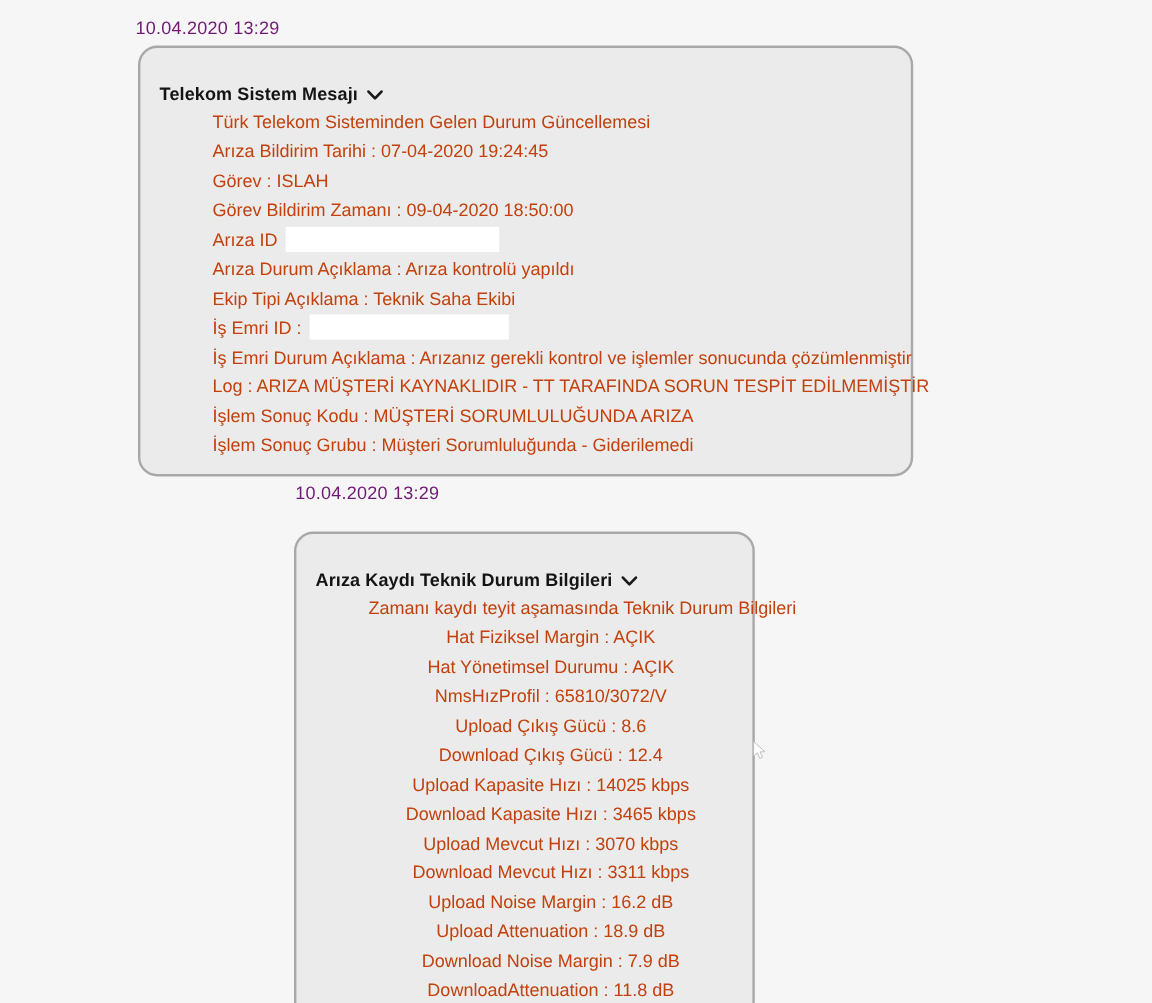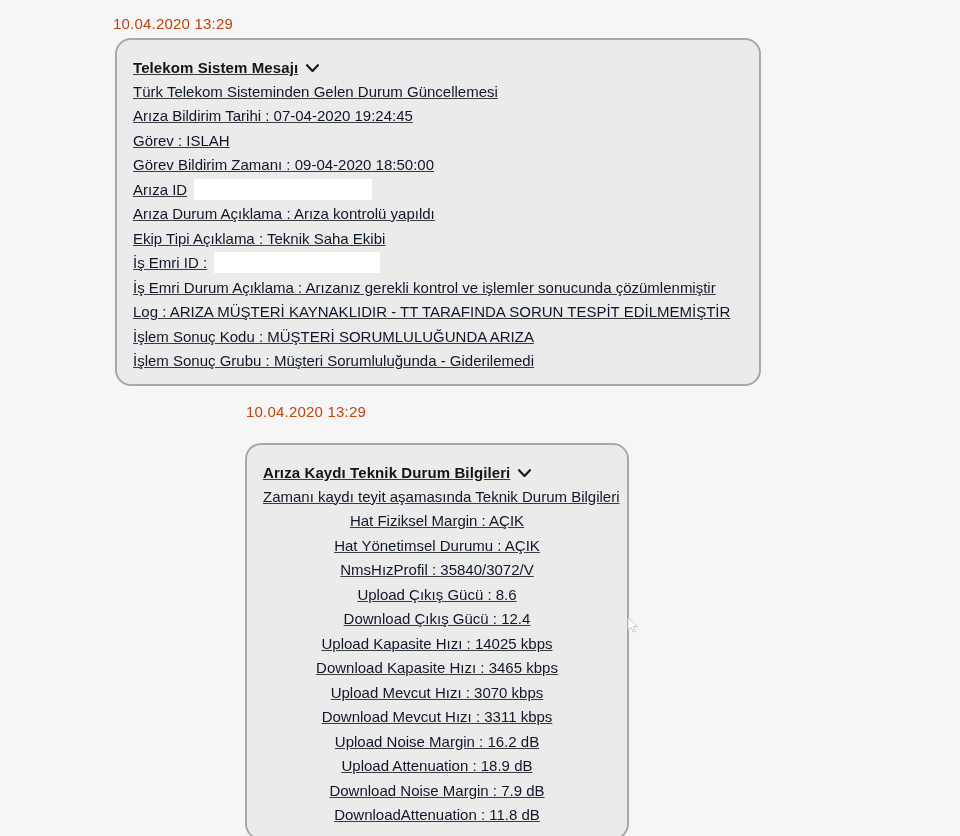--- a/index.html
+++ b/index.html
@@ -6,31 +6,30 @@
   html, body {
     width: 960px; height: 836px;
     background: #f6f6f6;
     font-family: "Liberation Sans", "DejaVu Sans", sans-serif;
     overflow: hidden;
     position: relative;
   }
   .timestamp {
     position: absolute;
     font-size: 15px;
-    color: #c2410c;
+    color: #701a75;
     letter-spacing: 0.2px;
   }
   .bubble {
     position: absolute;
     background: #ebebeb;
     border: 2px solid #a8a8a8;
     border-radius: 16px;
-    padding: 15px 16px 10px 16px;
+    padding: 26px 16px 10px 16px;
     color: #3b3b3b;
-    text-decoration: underline;
   }
   .bubble-header {
     display: flex;
     align-items: center;
     gap: 7px;
     height: 24.5px;
     cursor: pointer;
   }
   .bubble-title {
     font-size: 15px;
@@ -42,21 +41,22 @@
     width: 15px; height: 15px;
     display: inline-block;
     margin-top: 2px;
     flex: 0 0 auto;
   }
   .line {
     font-size: 15px;
     line-height: 24.5px;
     height: 24.5px;
     white-space: nowrap;
-    color: #0f172a;
+    color: #c2410c;
+    margin-left: 44px;
   }
   .redacted {
     display: inline-block;
     background: #ffffff;
     height: 21px;
     vertical-align: middle;
     margin-left: 7px;
     margin-top: -3px;
   }
   .redacted.ariza-id { width: 178px; }
@@ -108,21 +108,21 @@
     <span class="bubble-title">Arıza Kaydı Teknik Durum Bilgileri</span>
     <span class="chevron">
       <svg viewBox="0 0 16 16" width="15" height="15">
           <path d="M2.2 4.6 L8 10.6 L13.8 4.6" fill="none" stroke="#1a1a1a" stroke-width="2.4" stroke-linecap="round" stroke-linejoin="round"></path>
         </svg>
     </span>
   </div>
   <div class="line">Zamanı kaydı teyit aşamasında Teknik Durum Bilgileri</div>
   <div class="line">Hat Fiziksel Margin : AÇIK</div>
   <div class="line">Hat Yönetimsel Durumu : AÇIK</div>
-  <div class="line">NmsHızProfil : 35840/3072/V</div>
+  <div class="line">NmsHızProfil : 65810/3072/V</div>
   <div class="line">Upload Çıkış Gücü : 8.6</div>
   <div class="line">Download Çıkış Gücü : 12.4</div>
   <div class="line">Upload Kapasite Hızı : 14025 kbps</div>
   <div class="line">Download Kapasite Hızı : 3465 kbps</div>
   <div class="line">Upload Mevcut Hızı : 3070 kbps</div>
   <div class="line">Download Mevcut Hızı : 3311 kbps</div>
   <div class="line">Upload Noise Margin : 16.2 dB</div>
   <div class="line">Upload Attenuation : 18.9 dB</div>
   <div class="line">Download Noise Margin : 7.9 dB</div>
   <div class="line">DownloadAttenuation : 11.8 dB</div>

